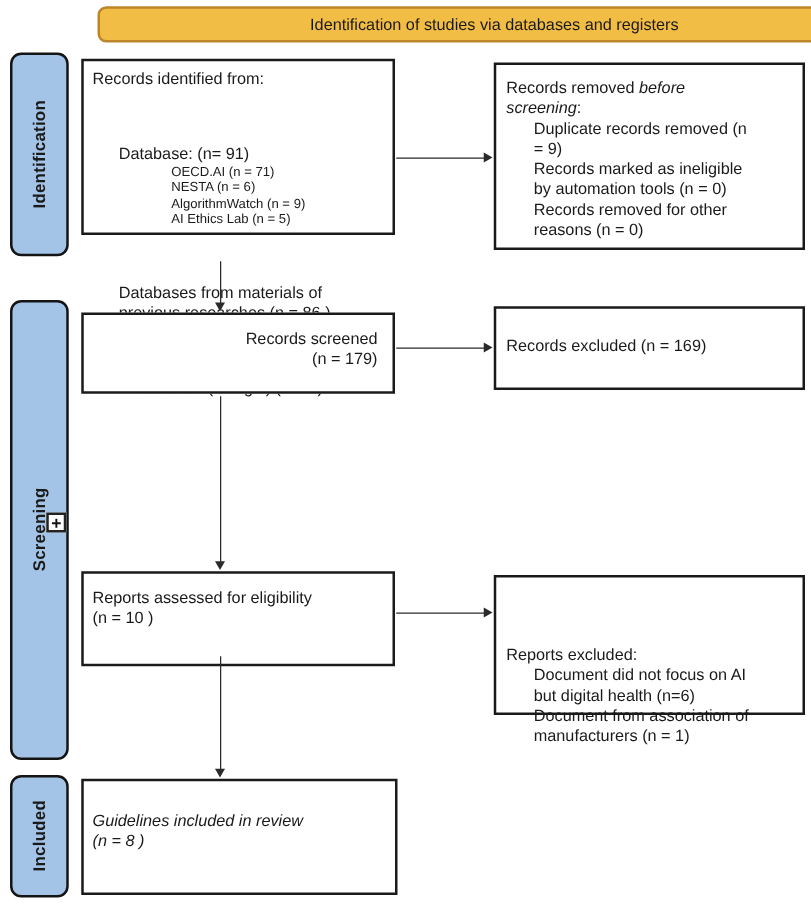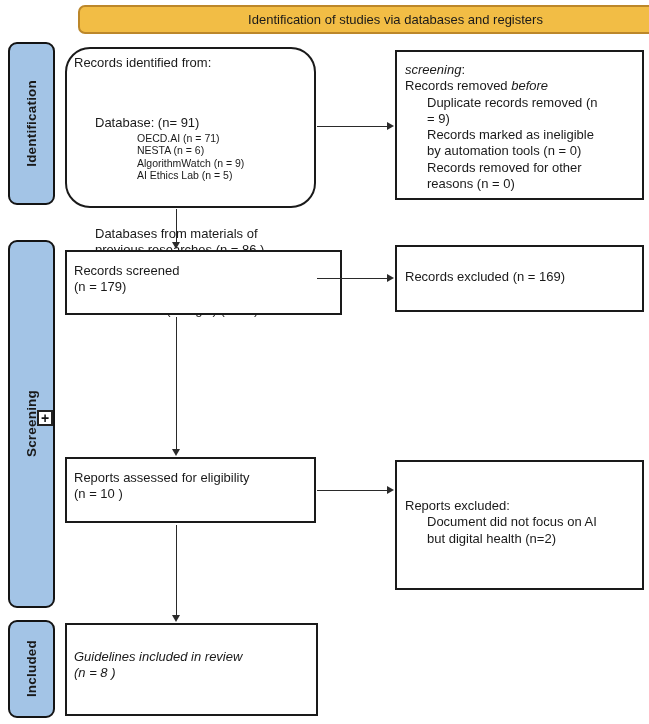--- a/index.html
+++ b/index.html
@@ -20,26 +20,26 @@
   .stage-screening{top:240px;height:368px;}
   .stage-included{top:620px;height:98px;}
 
   .box{position:absolute;background:#fff;border:2px solid #1a1a1a;
     box-sizing:border-box;font-size:13px;line-height:1.25;}
   .preline{white-space:pre-line;}
   .ind1{margin-left:21px;margin-top:44px;}
   .sources{margin-left:63px;font-size:10.5px;line-height:1.2;}
   .reason{margin-left:22px;}
 
-  .box-identified{left:65px;top:47px;width:251px;height:161px;padding:6px 4px 0 7px;border-radius:25px;}
+  .box-identified{left:65px;top:47px;width:251px;height:141px;padding:6px 4px 0 7px;}
   .box-removed{left:395px;top:50px;width:249px;height:150px;padding:10px 4px 0 8px;}
-  .box-screened{left:65px;top:250px;width:277px;height:65px;padding:11px 12px 0 7px;}
+  .box-screened{left:65px;top:250px;width:251px;height:65px;padding:11px 12px 0 7px;text-align:right;}
   .box-excluded{left:395px;top:245px;width:249px;height:67px;padding:22px 4px 0 8px;}
-  .box-assessed{left:65px;top:457px;width:251px;height:66px;padding:11px 4px 0 7px;}
-  .box-reports-excluded{left:395px;top:460px;width:249px;height:130px;padding:36px 4px 0 8px;}
+  .box-assessed{left:65px;top:457px;width:251px;height:76px;padding:11px 4px 0 7px;}
+  .box-reports-excluded{left:395px;top:460px;width:249px;height:112px;padding:54px 4px 0 8px;}
   .box-included{left:65px;top:623px;width:253px;height:93px;padding:24px 4px 0 7px;font-style:italic;}
   .it{font-style:italic;}
 
   .hline{position:absolute;height:0;border-top:1.3px solid #2a2a2a;}
   .vline{position:absolute;width:0;border-left:1.3px solid #2a2a2a;}
   .ah-right{position:absolute;width:0;height:0;
     border-left:7px solid #2a2a2a;border-top:4px solid transparent;border-bottom:4px solid transparent;}
   .ah-down{position:absolute;width:0;height:0;
     border-top:7px solid #2a2a2a;border-left:4px solid transparent;border-right:4px solid transparent;}
 
@@ -79,42 +79,44 @@
       <div>NESTA (n = 6)</div>
       <div>AlgorithmWatch (n = 9)</div>
       <div>AI Ethics Lab (n = 5)</div>
     </div>
     <div class="ind1 preline">Databases from materials of
 previous researches  (n = 86 )</div>
     <div class="ind1">WebSearch (Google) (n = 6)</div>
   </div>
 
   <div class="box box-removed">
+    <div><span>Records removed </span><span class="it">before</span></div>
     <div><span class="it">screening</span><span>:</span></div>
-    <div><span>Records removed </span><span class="it">before</span></div>
     <div class="reason preline">Duplicate records removed  (n
 = 9)</div>
     <div class="reason preline">Records marked as ineligible
 by automation tools (n = 0)</div>
     <div class="reason preline">Records removed for other
 reasons (n = 0)</div>
   </div>
 
   <div class="box box-screened preline">Records screened
 (n = 179)</div>
 
   <div class="box box-excluded preline">Records excluded (n = 169)</div>
 
   <div class="box box-assessed preline">Reports assessed for eligibility
 (n = 10 )</div>
 
   <div class="box box-reports-excluded">
     <div>Reports excluded:</div>
     <div class="reason preline">Document did not focus on AI
-but digital health (n=2)</div>
+but digital health (n=6)</div>
+    <div class="reason preline">Document from association of
+manufacturers (n = 1)</div>
   </div>
 
   <div class="box box-included preline">Guidelines included in review
 (n = 8 )</div>
 
   <div class="hline" style="left:317px;top:126px;width:71px;"></div>
   <div class="ah-right" style="left:387px;top:122px;"></div>
 
   <div class="vline" style="left:176px;top:209px;height:34px;"></div>
   <div class="ah-down" style="left:172px;top:242px;"></div>

